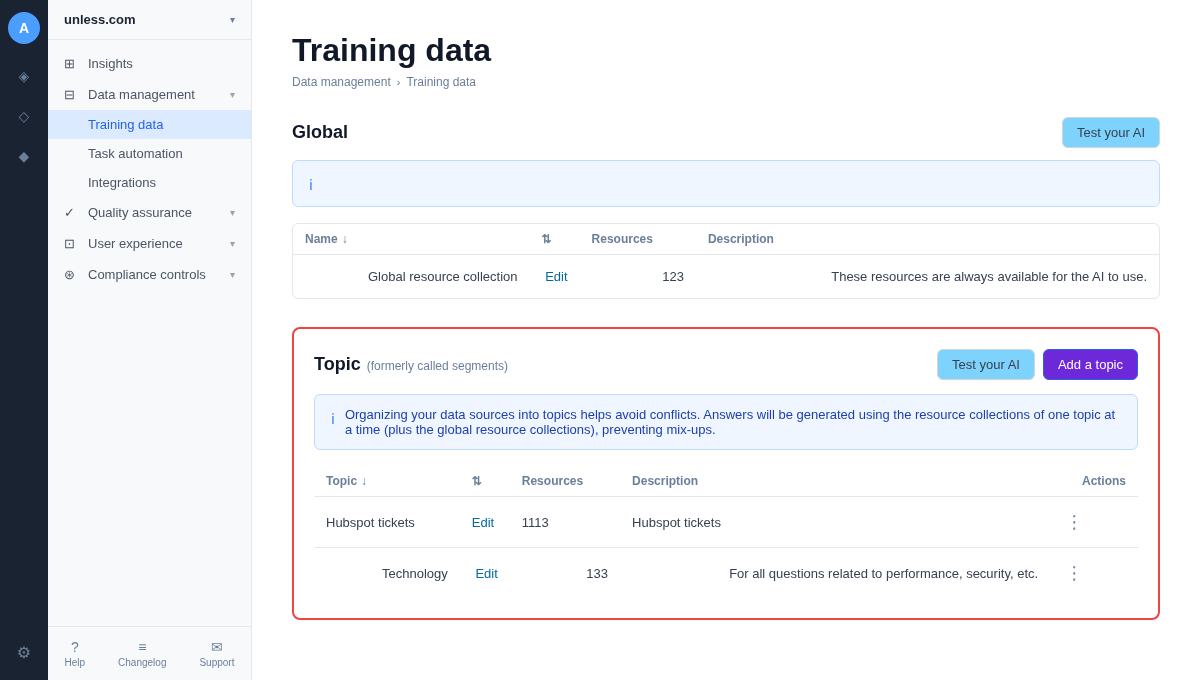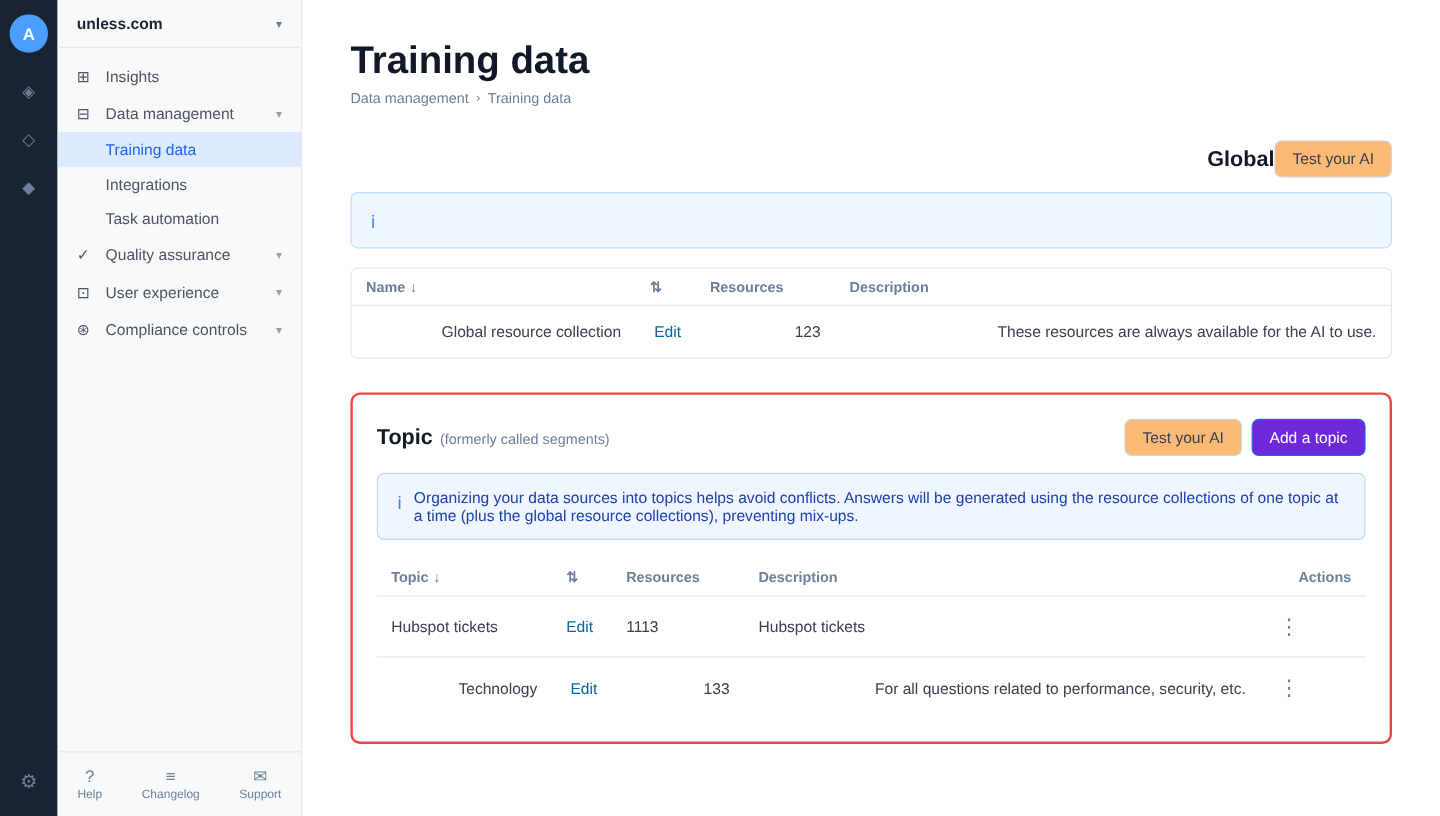--- a/index.html
+++ b/index.html
@@ -28,24 +28,24 @@
     .sidebar-bottom { padding: 12px 0; border-top: 1px solid #e5e7eb; display: flex; justify-content: space-around; }
     .sidebar-bottom-item { display: flex; flex-direction: column; align-items: center; gap: 2px; font-size: 10px; color: #6b7f9a; cursor: pointer; }
     .sidebar-bottom-item .icon { font-size: 14px; }
 
     
     .main { flex: 1; padding: 32px 40px; overflow-y: auto; background: #fff; }
     .page-title { font-size: 32px; font-weight: 800; color: #111827; margin-bottom: 6px; }
     .breadcrumb { display: flex; align-items: center; gap: 6px; font-size: 12px; color: #6b7f9a; margin-bottom: 28px; }
     .breadcrumb-sep { font-size: 11px; }
     .breadcrumb a { color: #6b7f9a; text-decoration: none; }
-    .section-header { display: flex; align-items: center; justify-content: flex-end; margin-bottom: 12px; }
+    .section-header { display: flex; align-items: center; justify-content: space-between; margin-bottom: 12px; }
     .section-title { font-size: 18px; font-weight: 600; color: #111827; }
 
-    .btn { padding: 7px 14px; border-radius: 6px; font-size: 13px; cursor: pointer; border: 1px solid #d1d5db; background: #fdba74; color: #374151; font-weight: 500; }
+    .btn { padding: 7px 14px; border-radius: 6px; font-size: 13px; cursor: pointer; border: 1px solid #d1d5db; background: #7dd3fc; color: #374151; font-weight: 500; }
     .btn-primary { background: #6d28d9; color: white; border-color: #2563eb; }
 
     
     .info-box { background: #eff6ff; border: 1px solid #bfdbfe; border-radius: 6px; padding: 12px 16px; display: flex; align-items: flex-start; gap: 10px; font-size: 13px; color: #1e40af; margin-bottom: 16px; }
     .info-icon { color: #3b82f6; font-size: 15px; margin-top: 1px; flex-shrink: 0; }
 
     
     .table { width: 100%; border-collapse: collapse; }
     .table th { text-align: left; font-size: 12px; font-weight: 600; color: #6b7f9a; padding: 8px 12px; border-bottom: 1px solid #e5e7eb; }
     .table td { padding: 14px 12px; font-size: 13px; color: #374151; border-bottom: 1px solid #e5e7eb; }
@@ -98,24 +98,24 @@
 
     <div class="sidebar-item">
       <span class="icon">⊟</span>
       <span class="label">Data management</span>
       <span class="chevron">▾</span>
     </div>
     <div class="sidebar-sub-item active">
       <span>Training data</span>
     </div>
     <div class="sidebar-sub-item">
+      <span>Task automation</span>
+    </div>
+    <div class="sidebar-sub-item">
       <span>Integrations</span>
-    </div>
-    <div class="sidebar-sub-item">
-      <span>Task automation</span>
     </div>
 
     <div class="sidebar-item">
       <span class="icon">✓</span>
       <span class="label">Quality assurance</span>
       <span class="chevron">▾</span>
     </div>
 
     <div class="sidebar-item">
       <span class="icon">⊡</span>

